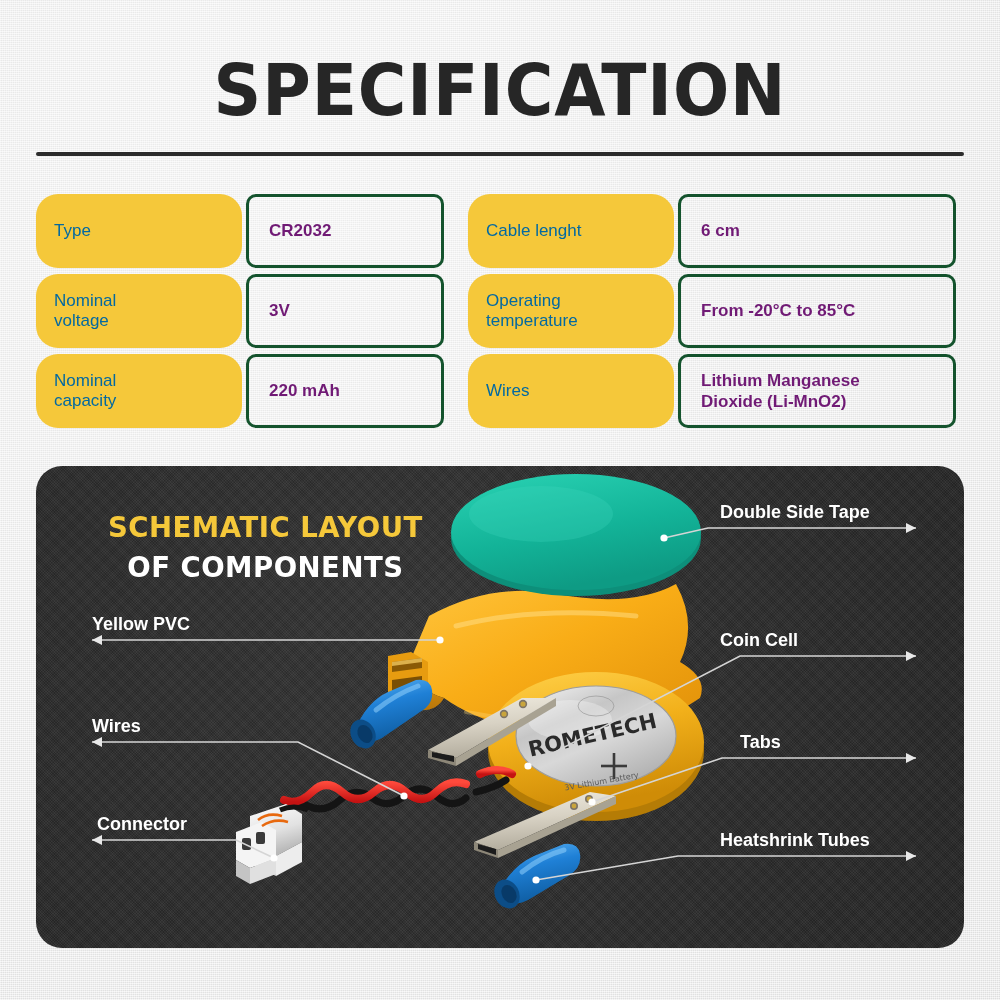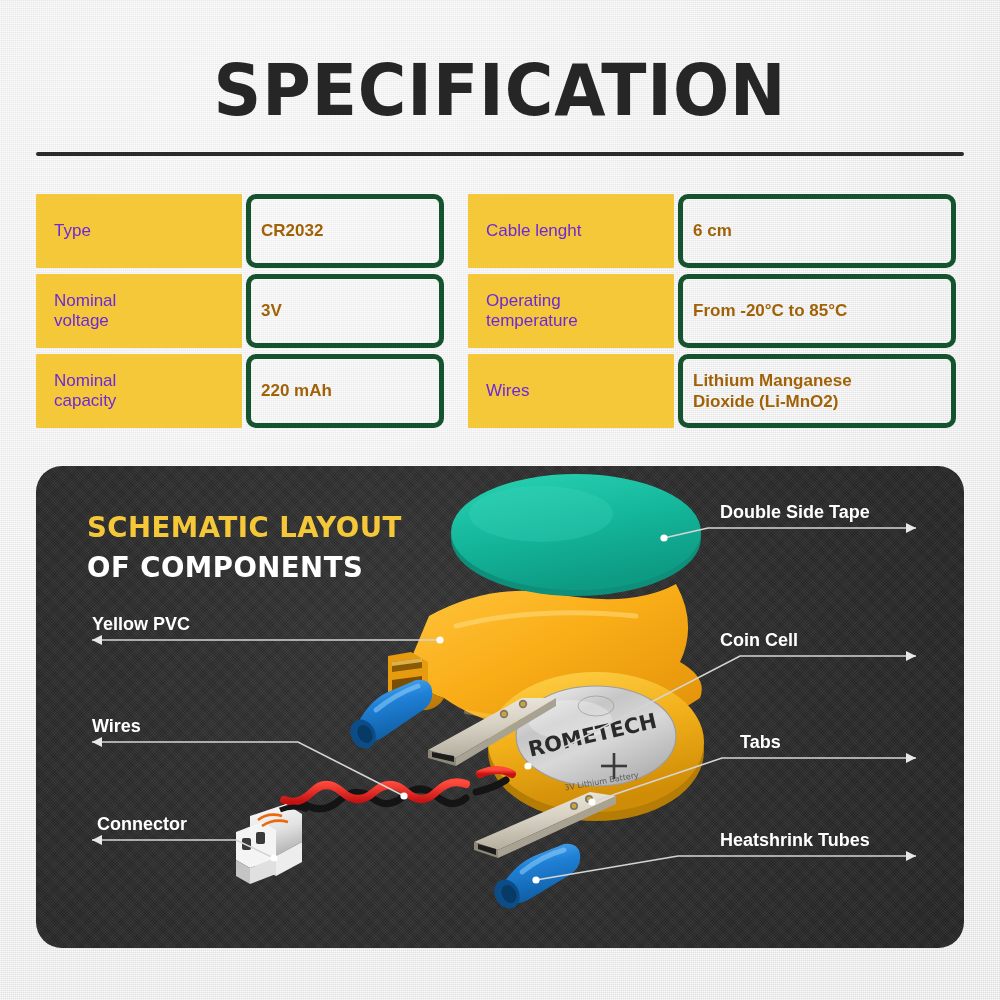--- a/index.html
+++ b/index.html
@@ -38,59 +38,60 @@
   
   .spec-grid{
     position:absolute;left:36px;top:194px;width:928px;
     display:grid;
     grid-template-columns:206px 202px 24px 206px 282px;
     grid-auto-rows:74px;
     row-gap:6px;
   }
   .spec-label{
     background:#f5c83a;
-    border-radius:1px;
+    border-radius:22px;
     display:flex;align-items:center;
     padding:0 18px;
     font-size:17px;
-    color:#6d28d9;
+    color:#0369a1;
     line-height:1.2;
     white-space:pre-line;
   }
   .spec-value{
     background:transparent;
-    border:5px solid #14532d;
+    border:3px solid #14532d;
     border-radius:10px;
     display:flex;align-items:center;
-    padding:0 10px;
+    padding:0 20px;
     font-size:17px;
     font-weight:bold;
-    color:#a16207;
+    color:#701a75;
     line-height:1.25;
     white-space:pre-line;
     margin-left:4px;
   }
   .gap{}
 
   
   .panel{
     position:absolute;left:36px;top:466px;width:928px;height:482px;
     border-radius:26px;
     background-color:#2c2c2c;
     background-image:
       repeating-linear-gradient(45deg, rgba(255,255,255,.035) 0 1px, rgba(0,0,0,.06) 1px 2px),
       repeating-linear-gradient(-45deg, rgba(255,255,255,.03) 0 1px, rgba(0,0,0,.05) 1px 2px),
       radial-gradient(circle at 40% 35%, #343434 0%, #2b2b2b 60%, #262626 100%);
     overflow:hidden;
   }
   .panel-heading{
-    position:absolute;left:51px;top:44px;
+    position:absolute;left:72px;top:44px;
     font-family:"DejaVu Sans","Liberation Sans",sans-serif;
     font-weight:bold;
     letter-spacing:.5px;
+    text-align:center;
   }
   .ph-1{font-size:29px;color:#f5c83a;transform:scaleX(.95);transform-origin:left;}
   .ph-2{font-size:29px;color:#ffffff;margin-top:6px;transform:scaleX(.95);transform-origin:left;}
 
   .callout{
     position:absolute;
     color:#ffffff;
     font-size:18px;
     font-weight:bold;
     white-space:nowrap;

